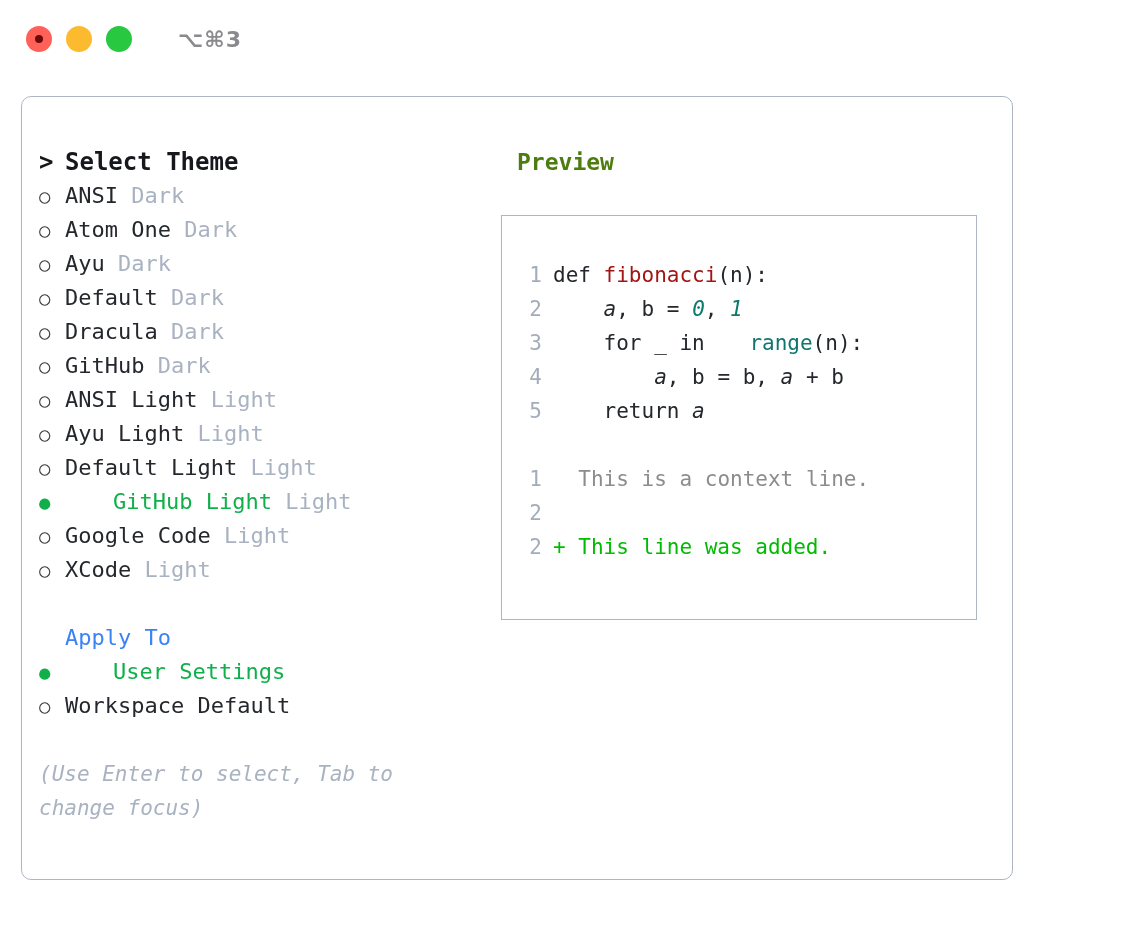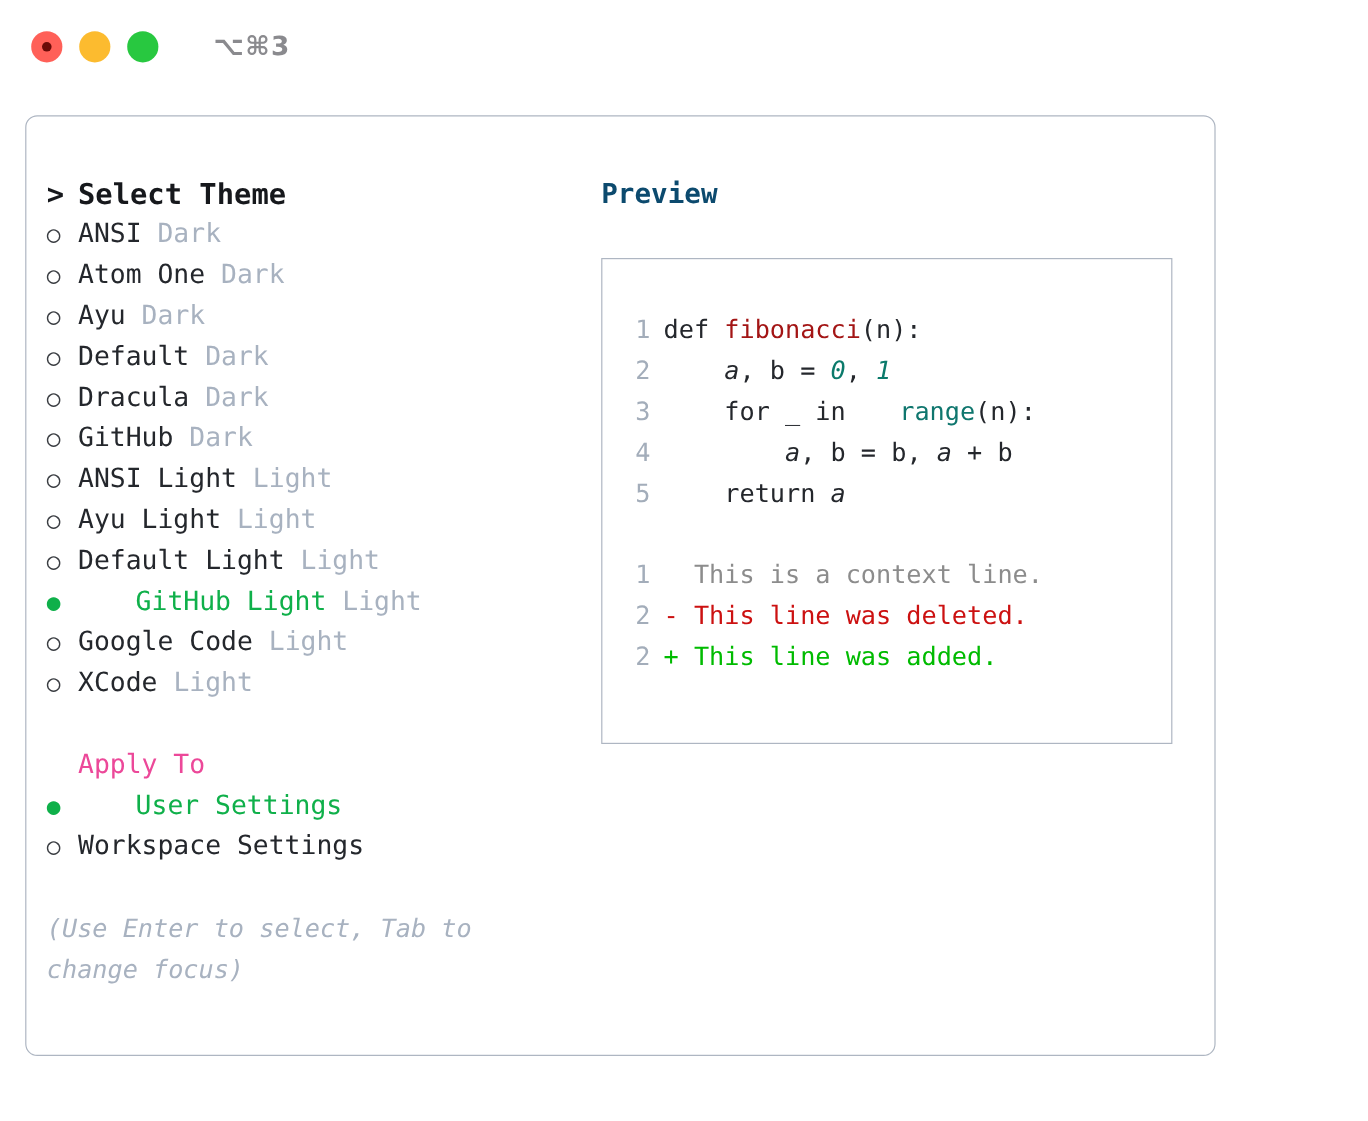--- a/index.html
+++ b/index.html
@@ -127,21 +127,21 @@
   .opt .label { color: #24272C; }
   .opt .tag   { color: #A8B2C0; }
 
   .opt.selected .bullet { color: #0FB04A; }
   .opt.selected .label  { color: #0FB04A; margin-left: 48px; }
 
   .spacer-1 { height: 34px; }
 
   .subheading {
     font-size: 22px;
-    color: #ec4899;
+    color: #3b82f6;
     line-height: 34px;
     padding-left: 26px;
     white-space: pre;
   }
 
   .hint {
     margin-top: 34px;
     font-size: 21px;
     line-height: 34px;
     color: #A8B2C0;
@@ -152,22 +152,23 @@
   
   .right-col {
     position: absolute;
     left: 479px;
     top: 48px;
     width: 490px;
   }
   .preview-title {
     font-size: 23px;
     font-weight: bold;
-    color: #0c4a6e;
-    line-height: 34px;
+    color: #4d7c0f;
+    line-height: 34px;
+    margin-left: 16px;
   }
   .code-box {
     margin-top: 36px;
     width: 476px;
     height: 405px;
     border: 1.6px solid #AEB6C2;
     box-sizing: border-box;
     background: #ffffff;
     padding: 42px 0 0 18px;
   }
@@ -235,41 +236,41 @@
             <div class="opt"><span class="bullet">○</span><span class="label">Google Code</span><span class="tag"> Light</span></div>
             <div class="opt"><span class="bullet">○</span><span class="label">XCode</span><span class="tag"> Light</span></div>
           </div>
 
         <div class="spacer-1"></div>
 
         <div class="subheading">Apply To</div>
 
         <div id="apply-list">
             <div class="opt selected"><span class="bullet">●</span><span class="label">User Settings</span></div>
-            <div class="opt"><span class="bullet">○</span><span class="label">Workspace Settings</span></div>
+            <div class="opt"><span class="bullet">○</span><span class="label">Workspace Default</span></div>
           </div>
 
         <div class="hint">(Use Enter to select, Tab to change focus)</div>
       </div>
 
       <div class="right-col">
         <div class="preview-title">Preview</div>
 
         <div class="code-box">
           <div id="code-lines">
               <div class="code-line"><span class="ln">1</span><span class="tok-plain">def </span><span class="tok-func">fibonacci</span><span class="tok-plain">(n):</span></div>
               <div class="code-line"><span class="ln">2</span><span class="tok-plain">    </span><span class="tok-var">a</span><span class="tok-plain">, </span><span class="tok-plain">b</span><span class="tok-plain"> = </span><span class="tok-num">0</span><span class="tok-plain">, </span><span class="tok-num">1</span></div>
               <div class="code-line"><span class="ln">3</span><span class="tok-plain">    for _ in </span><span class="tok-builtin">range</span><span class="tok-plain">(n):</span></div>
               <div class="code-line"><span class="ln">4</span><span class="tok-plain">        </span><span class="tok-var">a</span><span class="tok-plain">, b = b, </span><span class="tok-var">a</span><span class="tok-plain"> + b</span></div>
               <div class="code-line"><span class="ln">5</span><span class="tok-plain">    return </span><span class="tok-var">a</span></div>
             </div>
           <div class="code-gap"></div>
           <div id="diff-lines">
               <div class="code-line"><span class="ln">1</span><span class="tok-ctx">  This is </span><span class="tok-ctx">a</span><span class="tok-ctx"> context line.</span></div>
-              <div class="code-line"><span class="ln">2</span><span class="tok-del">- This line was deleted.</span></div>
+              <div class="code-line"><span class="ln">2</span></div>
               <div class="code-line"><span class="ln">2</span><span class="tok-add">+ This line was added.</span></div>
             </div>
         </div>
       </div>
 
     </div>
   </div>
 </div>
 
 </body></html>

